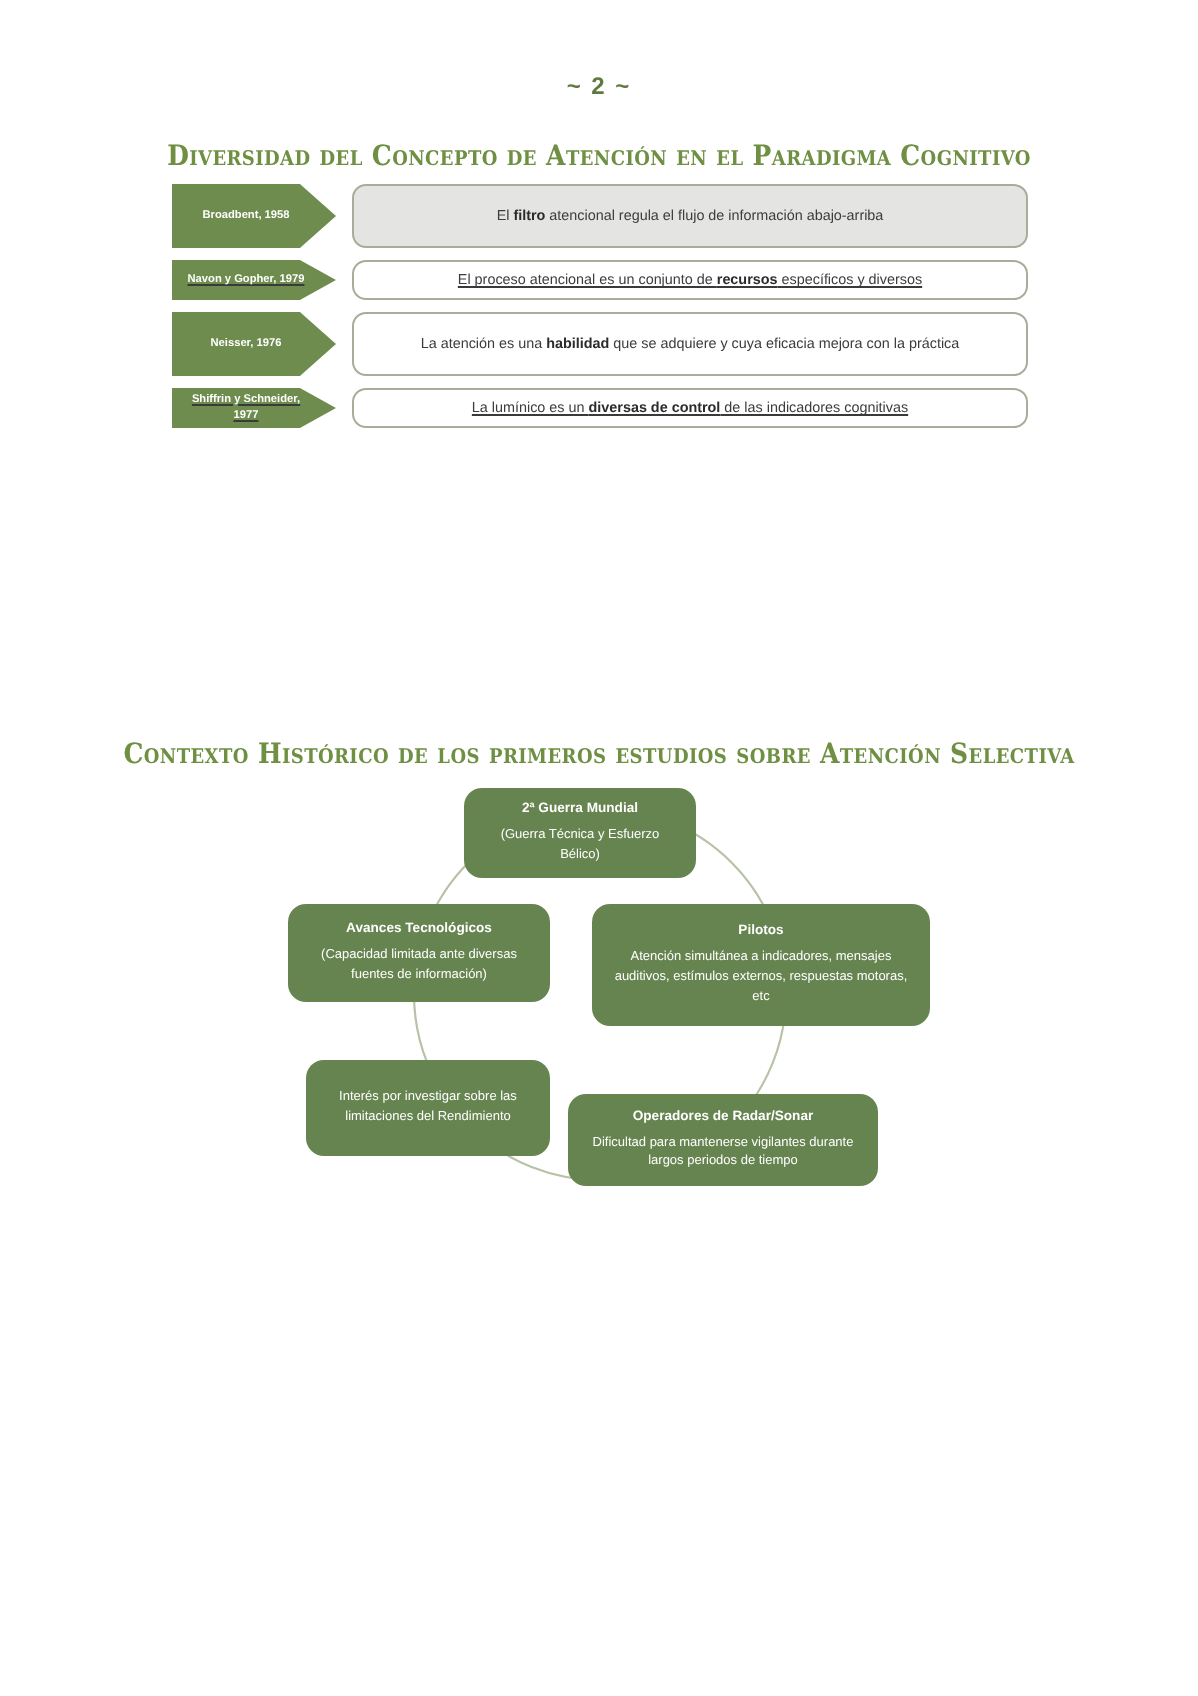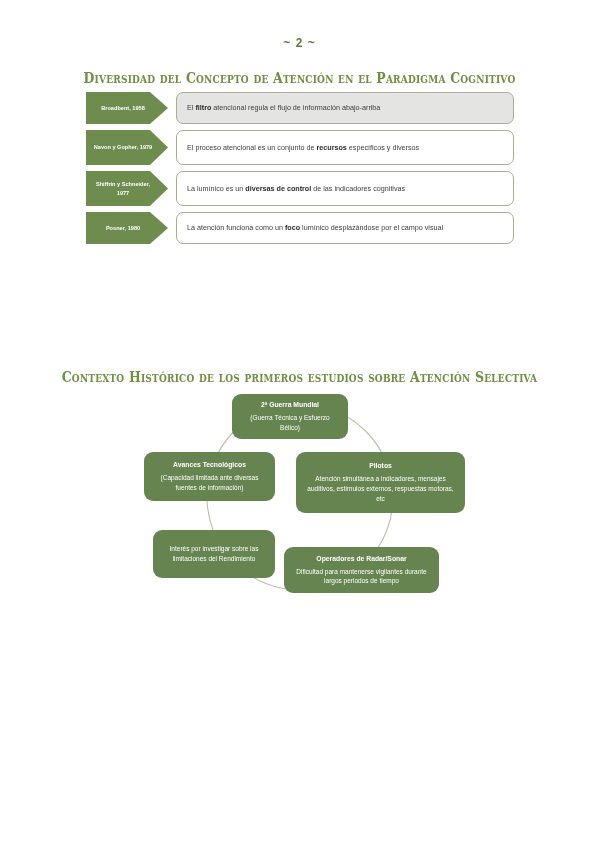--- a/index.html
+++ b/index.html
@@ -52,21 +52,21 @@
     top: 92px;
     left: 86px;
     width: 428px;
   }
   .row {
     display: flex;
     align-items: stretch;
     margin-bottom: 6px;
     height: 32px;
   }
-  .row.tall { height: 35px; }
+  .row.tall { height: 20px; text-decoration: underline; }
 
   .tag {
     position: relative;
     width: 82px;
     flex: 0 0 82px;
     background: #6d8c4e;
     color: #ffffff;
     font-size: 5.6px;
     font-weight: bold;
     display: flex;
@@ -81,20 +81,21 @@
 
   .gap { flex: 0 0 8px; }
 
   .statement {
     flex: 1 1 auto;
     border: 1px solid #a8ad9a;
     border-radius: 7px;
     background: #ffffff;
     display: flex;
     align-items: center;
+    justify-content: center;
     text-align: center;
     font-size: 7.2px;
     line-height: 1.35;
     padding: 0 10px;
     box-sizing: border-box;
     color: #3c3c3c;
   }
   .statement.shaded { background: #e4e4e2; }
   .statement b { font-weight: bold; color: #2b2b2b; }
 
@@ -161,36 +162,36 @@
 
 
   <div class="row tall">
     <div class="tag">Navon y Gopher, 1979</div>
     <div class="gap"></div>
     <div class="statement">
       <span><span>El proceso atencional es un conjunto de </span><b>recursos</b><span> específicos y diversos</span></span>
     </div>
   </div>
 
+  <div class="row">
+    <div class="tag">Neisser, 1976</div>
+    <div class="gap"></div>
+    <div class="statement">
+      <span><span>La atención es una </span><b>habilidad</b><span> que se adquiere y cuya eficacia mejora con la práctica</span></span>
+    </div>
+  </div>
 
   <div class="row tall">
     <div class="tag">Shiffrin y Schneider, 1977</div>
     <div class="gap"></div>
     <div class="statement">
       <span><span>La lumínico es un </span><b>diversas de control</b><span> de las indicadores cognitivas</span></span>
     </div>
   </div>
 
-  <div class="row">
-    <div class="tag">Posner, 1980</div>
-    <div class="gap"></div>
-    <div class="statement">
-      <span><span>La atención funciona como un </span><b>foco</b><span> lumínico desplazándose por el campo visual</span></span>
-    </div>
-  </div>
 
 
 </div>
 
 <div class="section-title" id="title-2">Contexto Histórico de los primeros estudios sobre Atención Selectiva</div>
 
 <div class="diagram">
 
   <svg class="cycle-svg" width="599" height="225">
     <circle cx="300" cy="105" r="93" fill="none" stroke="#b8c2a8" stroke-width="1.1"></circle>

